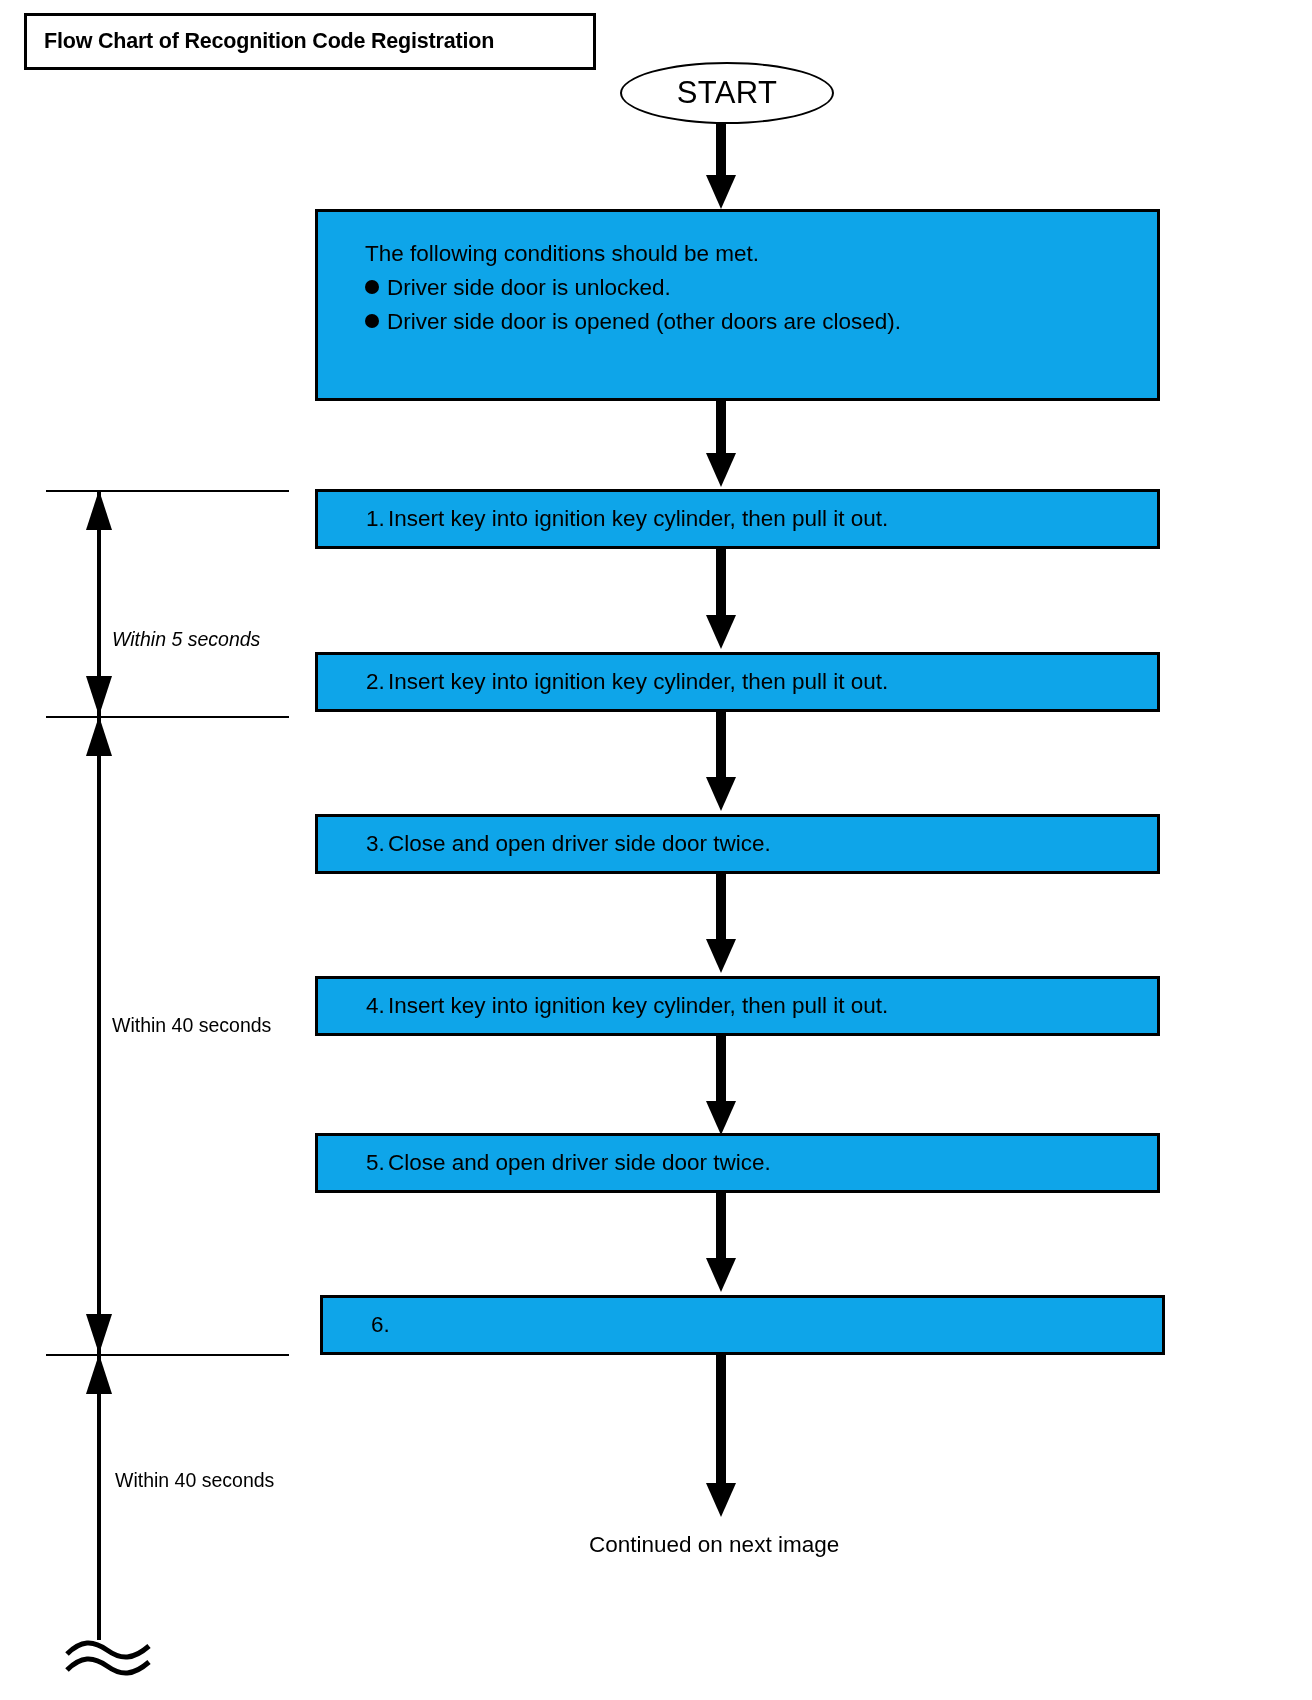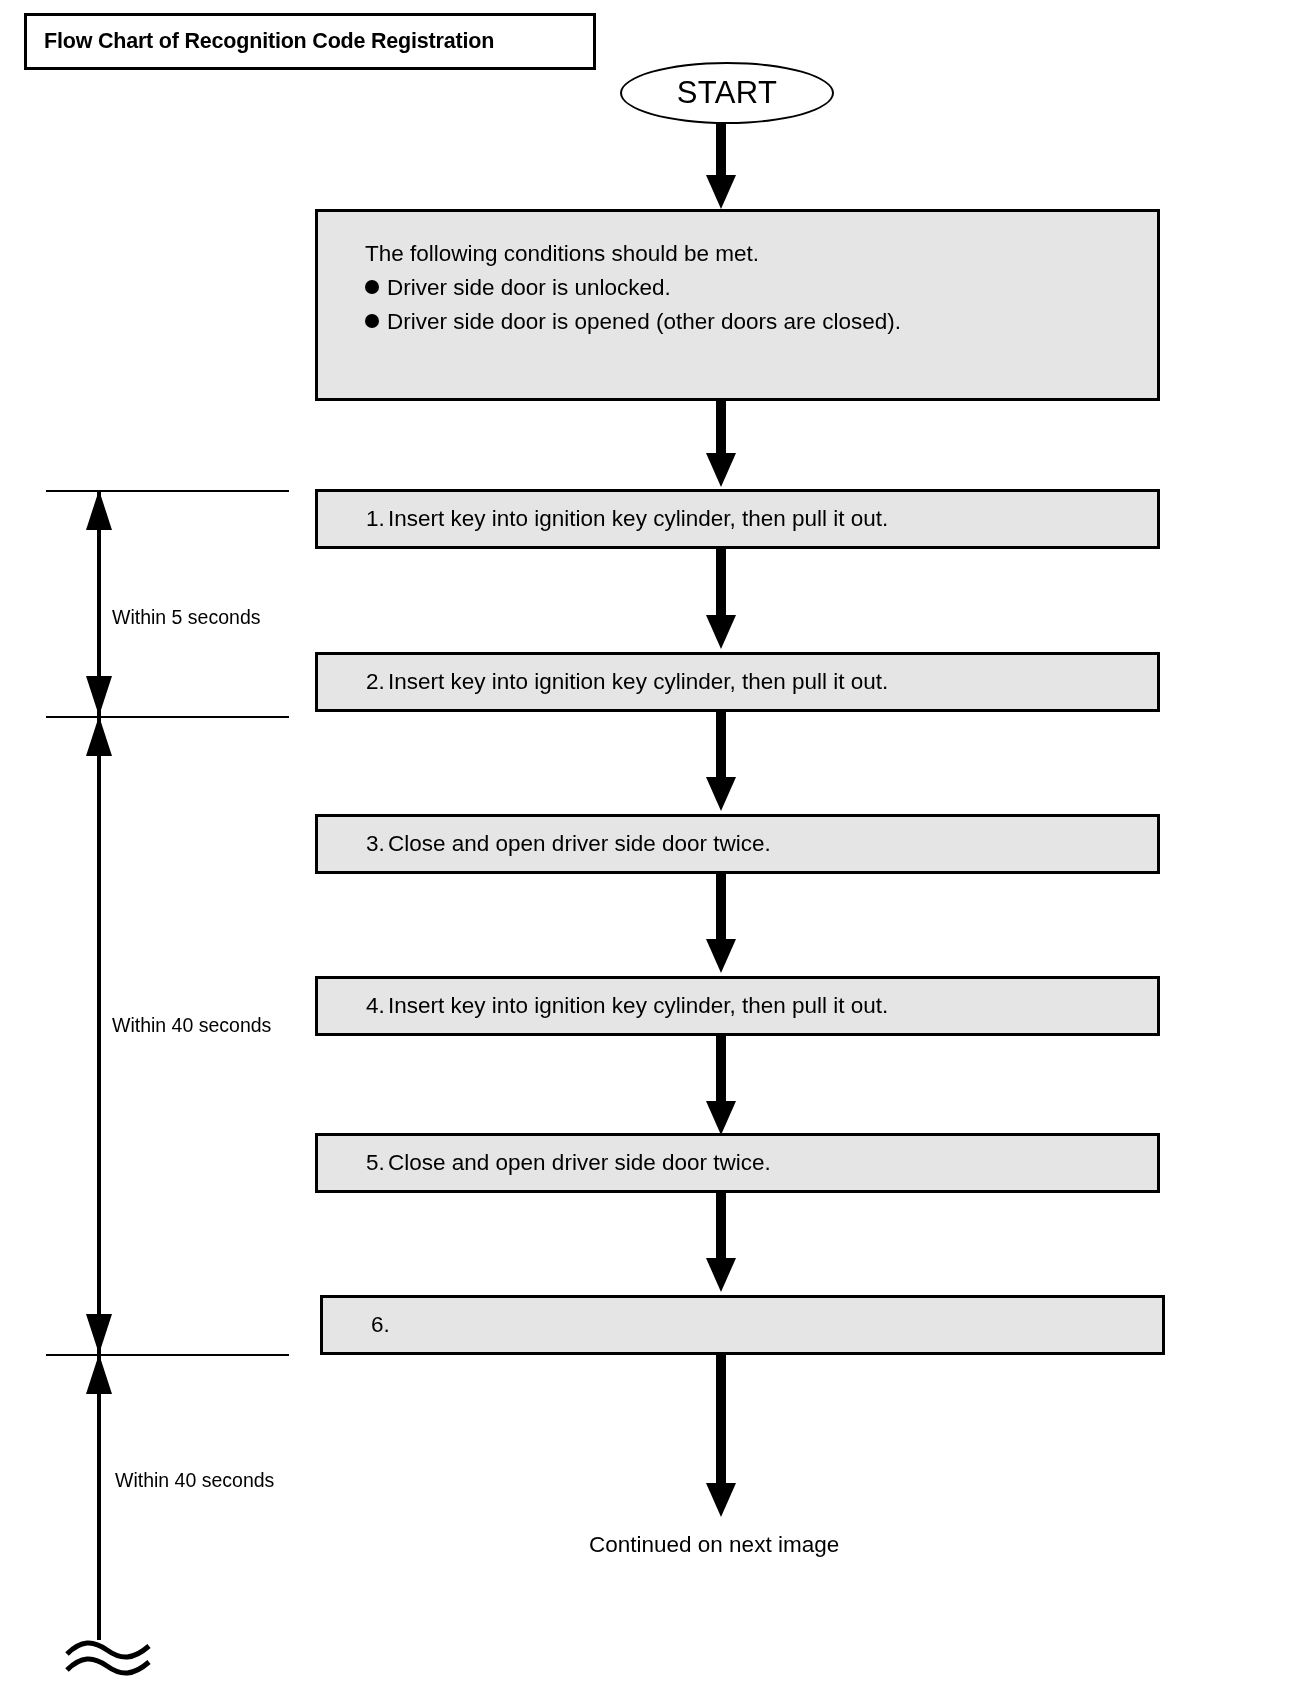--- a/index.html
+++ b/index.html
@@ -57,21 +57,21 @@
   #start-label {
     font-size: 31px;
     letter-spacing: 0.3px;
   }
 
   
   .proc-box {
     position: absolute;
     border: 3px solid #000;
     box-sizing: border-box;
-    background: #e5e5e5;
+    background: #0ea5e9;
     display: flex;
     align-items: center;
   }
   #cond-box {
     left: 315px;
     top: 209px;
     width: 845px;
     height: 192px;
     align-items: flex-start;
   }
@@ -279,21 +279,21 @@
 
   <div class="tick-line" style="left:46px; top:716px; width:243px;"></div>
 
   <div class="tick-line" style="left:46px; top:1354px; width:243px;"></div>
 
   <div class="dbl-arrow" style="left:99px; top:490px; height:226px;">
     <div class="shaft2" style="top:0; height:226px;"></div>
     <div class="head-up"></div>
     <div class="head-down"></div>
   </div>
-  <div class="timing-label" style="left:112px; top:606px;">Within 5 seconds</div>
+  <div class="timing-label" style="left:112px; top:628px;font-style:italic;">Within 5 seconds</div>
 
   <div class="dbl-arrow" style="left:99px; top:716px; height:638px;">
     <div class="shaft2" style="top:0; height:638px;"></div>
     <div class="head-up"></div>
     <div class="head-down"></div>
   </div>
   <div class="timing-label" style="left:112px; top:1014px;">Within 40 seconds</div>
 
   <div class="dbl-arrow" style="left:99px; top:1354px; height:286px;">
     <div class="shaft2" style="top:0; height:286px;"></div>

